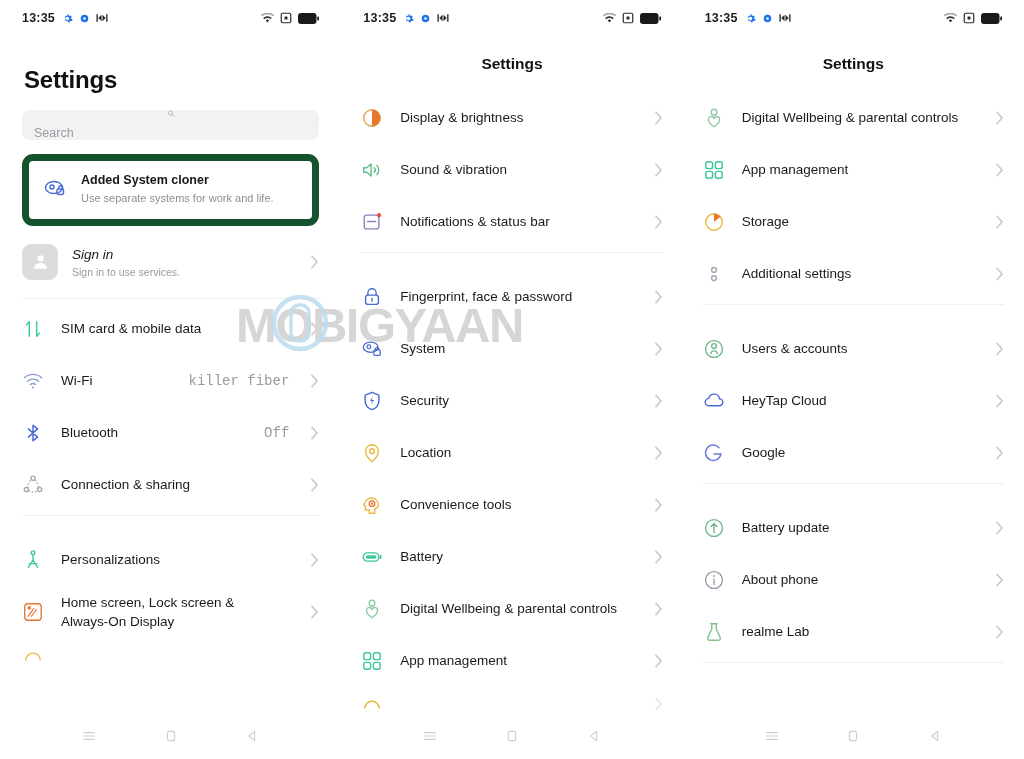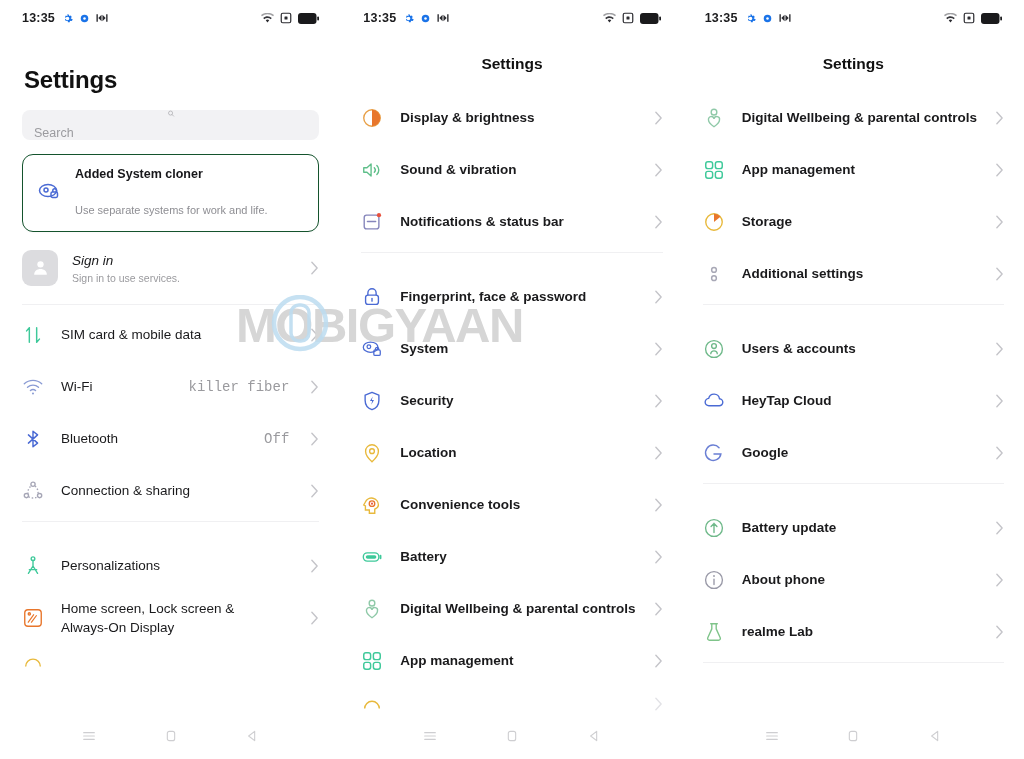--- a/index.html
+++ b/index.html
@@ -73,29 +73,29 @@
     border: none; background: transparent; outline: none;
     font-size: 12.5px; color: #8a8a8e;
     font-family: "Liberation Sans", sans-serif;
     width: 100%;
   }
   .searchbox input::placeholder { color: #9b9b9f; }
 
   
   .promowrap { padding: 14px 22px 0 22px; flex: none; }
   .promo {
-    border: 1px solid #14532d;
+    border: 7px solid #14532d;
     border-radius: 11px;
     background: #fff;
     padding: 11px 14px 12px 14px;
     display: flex; align-items: center; gap: 14px;
     box-shadow: 0 1px 2px rgba(0,0,0,0.025);
   }
   .promo-txt-t { font-size: 12.5px; font-weight: 700; color: #17171a; line-height: 1.35; }
-  .promo-txt-s { font-size: 11px; color: #8e8e93; line-height: 1.45; margin-top: 20px; text-align: center; }
+  .promo-txt-s { font-size: 11px; color: #8e8e93; line-height: 1.45; margin-top: 2px; text-align: center; }
 
   
   .accountwrap { padding: 16px 22px 0 22px; flex: none; }
   .account {
     display: flex; align-items: center; gap: 14px;
     padding: 2px 0 14px 0;
   }
   .avatar {
     width: 36px; height: 36px; border-radius: 9px;
     background: #dcdcdf;
@@ -106,21 +106,21 @@
   .account-t { font-size: 13.5px; color: #1a1a1c; line-height: 1.3; font-style: italic; }
   .account-s { font-size: 10.5px; color: #9a9a9e; margin-top: 3px; }
 
   
   .list {
     flex: 1 1 auto;
     overflow: hidden;
     position: relative;
   }
   .list.pad-left { padding: 0 22px; }
-  .list.pad-mid { padding: 0 20px; font-weight: bold; }
+  .list.pad-mid { padding: 0 20px; }
 
   .row {
     display: flex; align-items: center;
     gap: 17px;
     min-height: 52px;
     padding: 6px 0;
     position: relative;
   }
   .row .ico { width: 22px; height: 22px; flex: none; display:block; }
   .row .label {

